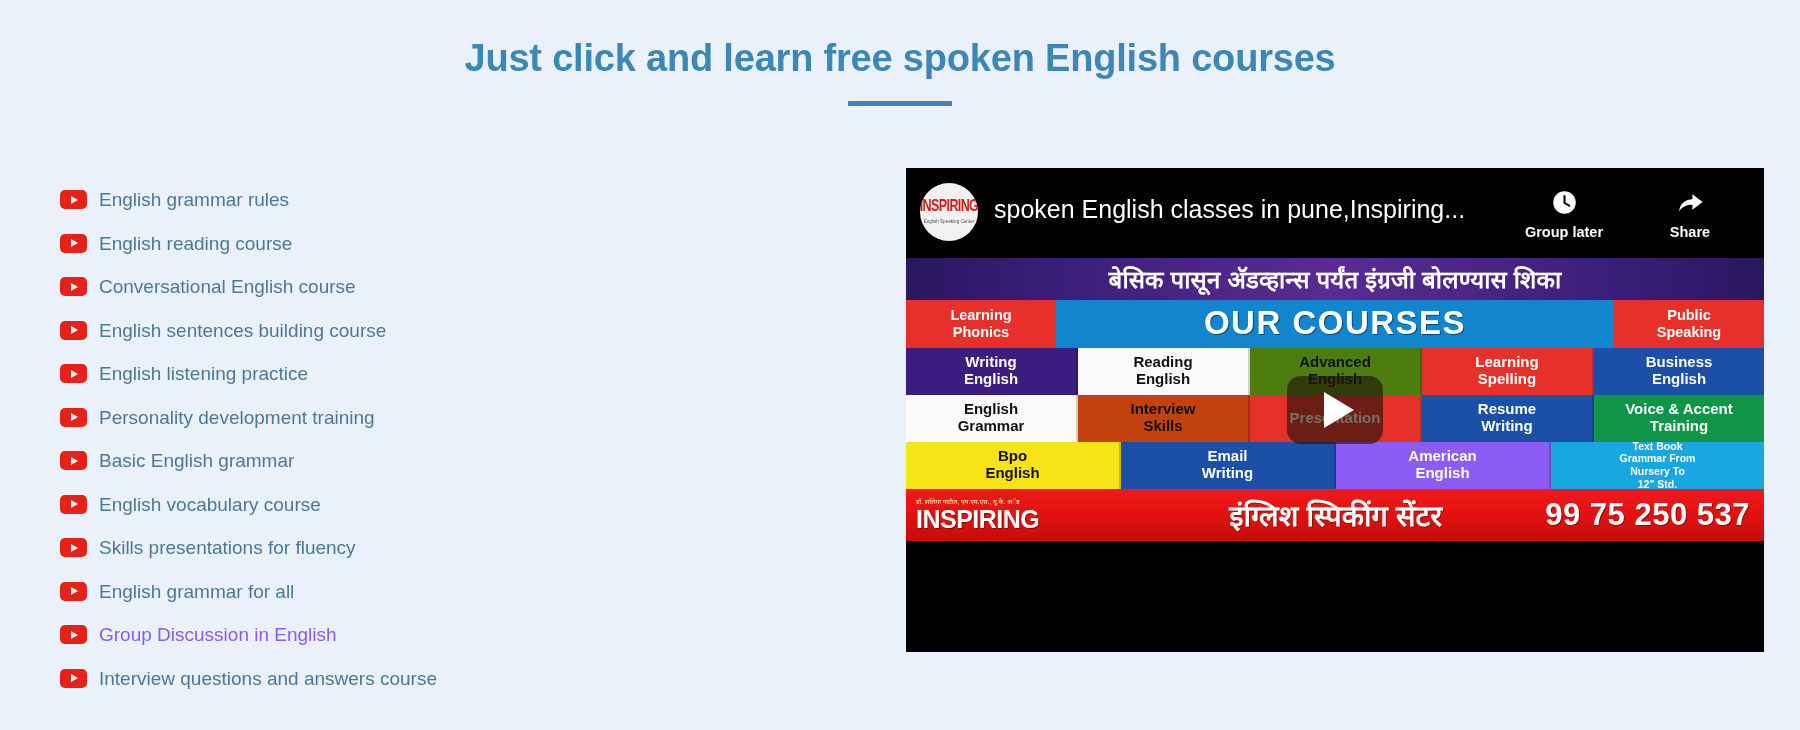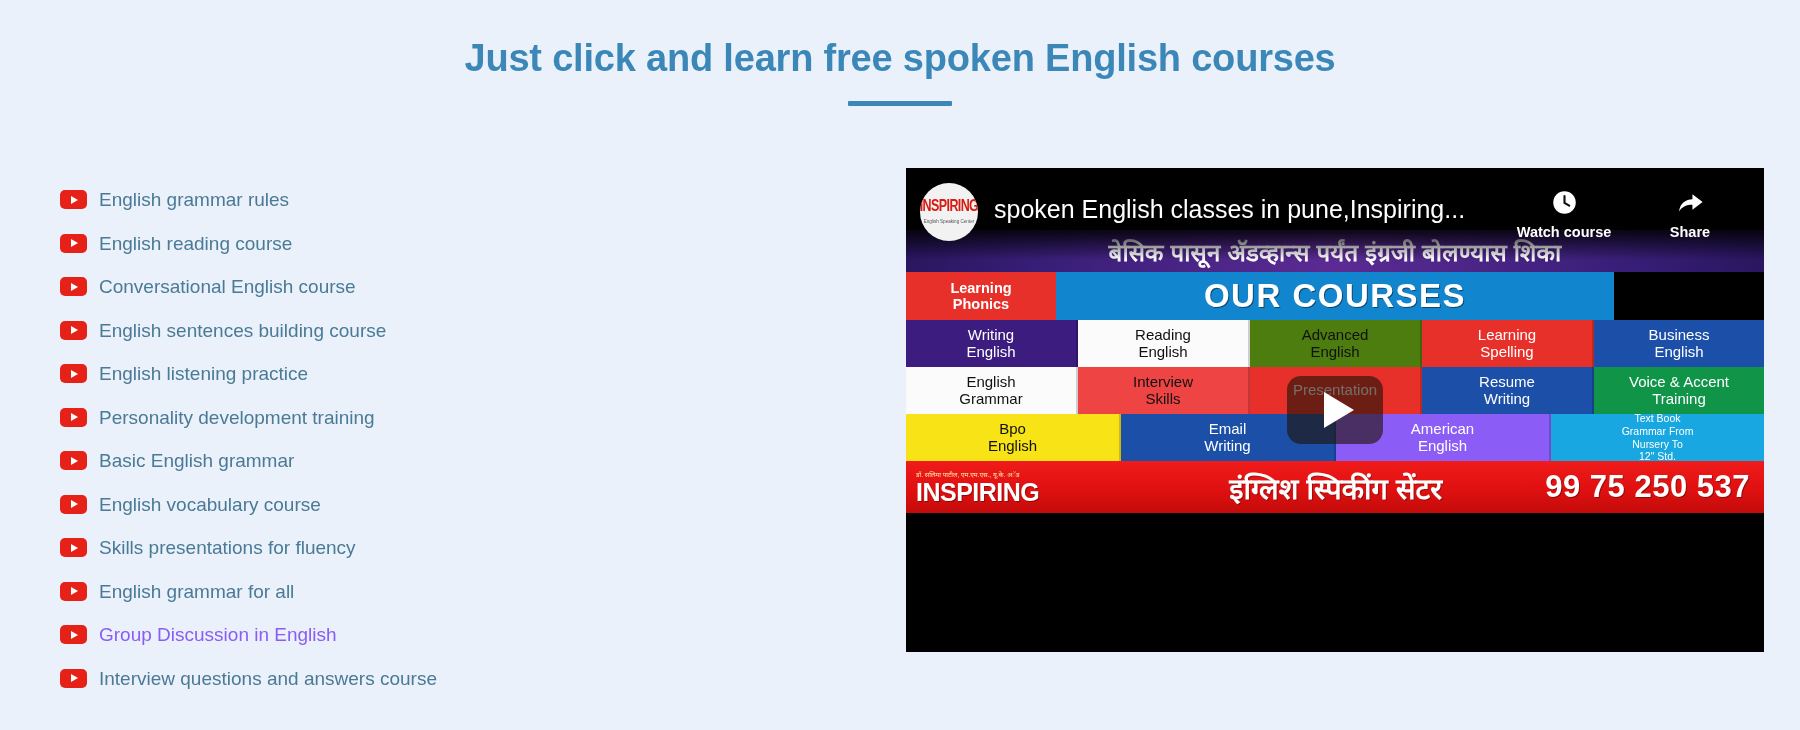--- a/index.html
+++ b/index.html
@@ -184,20 +184,21 @@
   
   .poster {
     position: absolute;
     left: 0;
     top: 62px;
     width: 858px;
     height: 338px;
     display: flex;
     flex-direction: column;
     z-index: 2;
+    justify-content: center;
   }
   .poster-banner {
     height: 42px;
     background: linear-gradient(90deg, #2a1660 0%, #3a1f7a 18%, #5b2b93 50%, #3a1f7a 82%, #2a1660 100%);
     display: flex;
     align-items: center;
     justify-content: center;
     color: #ffffff;
     font-size: 24px;
     font-weight: bold;
@@ -230,21 +231,21 @@
   .poster-row {
     height: 47px;
     display: flex;
   }
   .grid-cell {
     flex: 1 1 0;
     display: flex;
     align-items: center;
     justify-content: center;
     text-align: center;
-    font-weight: normal;
+    font-weight: bold;
     font-size: 15px;
     line-height: 1.13;
     font-family: "Liberation Sans", sans-serif;
     box-sizing: border-box;
     padding: 0 3px;
     border-right: 2px solid rgba(0,0,0,0.18);
   }
   .grid-cell:last-child { border-right: none; }
   .grid-cell.tiny { font-size: 10.5px; line-height: 1.2; }
   .poster-footer {
@@ -411,32 +412,33 @@
       </li>
     </ul>
 
   <div class="video-embed">
 
     <div class="poster">
       <div class="poster-banner">बेसिक पासून अ‍ॅडव्हान्स पर्यंत इंग्रजी बोलण्यास शिका</div>
       <div class="poster-headrow">
           <div class="head-cell" style="background: rgb(232, 48, 42); color: rgb(255, 255, 255); width: 150px; flex: 0 0 150px;">Learning<br>Phonics</div>
           <div class="head-cell title-cell" style="background: rgb(17, 133, 205); color: rgb(255, 255, 255); width: 558px; flex: 0 0 558px;">OUR COURSES</div>
+          <div class="head-cell" style="background: rgb(232, 48, 42); color: rgb(255, 255, 255); width: 150px; flex: 0 0 150px;">Public<br>Speaking</div>
         </div>
       <div class="poster-grid">
           <div class="poster-row">
             <div class="grid-cell" style="background: rgb(60, 28, 126); color: rgb(255, 255, 255);">Writing<br>English</div>
             <div class="grid-cell" style="background: rgb(251, 251, 251); color: rgb(17, 17, 17);">Reading<br>English</div>
             <div class="grid-cell" style="background: #4d7c0f; color: rgb(17, 17, 17);">Advanced<br>English</div>
             <div class="grid-cell" style="background: rgb(232, 48, 42); color: rgb(255, 255, 255);">Learning<br>Spelling</div>
             <div class="grid-cell" style="background: rgb(27, 79, 168); color: rgb(255, 255, 255);">Business<br>English</div>
           </div>
           <div class="poster-row">
             <div class="grid-cell" style="background: rgb(251, 251, 251); color: rgb(17, 17, 17);">English<br>Grammar</div>
-            <div class="grid-cell" style="background: #ef4444; color: rgb(17, 17, 17);">Interview<br>Skills</div>
+            <div class="grid-cell" style="background: #c2410c; color: rgb(17, 17, 17);">Interview<br>Skills</div>
             <div class="grid-cell" style="background: rgb(232, 48, 42); color: rgb(255, 255, 255);">Presentation</div>
             <div class="grid-cell" style="background: rgb(27, 79, 168); color: rgb(255, 255, 255);">Resume<br>Writing</div>
             <div class="grid-cell" style="background: rgb(16, 148, 71); color: rgb(255, 255, 255);">Voice &amp; Accent<br>Training</div>
           </div>
           <div class="poster-row">
             <div class="grid-cell" style="background: rgb(247, 227, 22); color: rgb(17, 17, 17);">Bpo<br>English</div>
             <div class="grid-cell" style="background: rgb(27, 79, 168); color: rgb(255, 255, 255);">Email<br>Writing</div>
             <div class="grid-cell" style="background: #8b5cf6; color: rgb(255, 255, 255);">American<br>English</div>
             <div class="grid-cell tiny" style="background: rgb(24, 167, 224); color: rgb(255, 255, 255);">Text Book<br>Grammar From<br>Nursery To<br>12" Std.</div>
           </div>
@@ -458,21 +460,21 @@
       </div>
       <div class="yt-title">spoken English classes in pune,Inspiring...</div>
       <div class="yt-actions">
         <div class="yt-action">
           <span class="ico">
             <svg width="27" height="27" viewBox="0 0 24 24">
               <circle cx="12" cy="12" r="10" fill="#ffffff"></circle>
               <path d="M12 6.3 V12.3 L16.2 14.8" stroke="#111111" stroke-width="1.9" fill="none" stroke-linecap="round"></path>
             </svg>
           </span>
-          <span class="lbl">Watch course</span>
+          <span class="lbl">Group later</span>
         </div>
         <div class="yt-action">
           <span class="ico">
             <svg width="29" height="27" viewBox="0 0 24 22">
               <path d="M2.5 18.5 C3.6 11.2 8.2 8.6 13.6 8.4 L13.6 4.2 L22 10.6 L13.6 17.0 L13.6 12.9 C8.8 12.9 5.2 14.4 2.5 18.5 Z" fill="#ffffff"></path>
             </svg>
           </span>
           <span class="lbl">Share</span>
         </div>
       </div>

